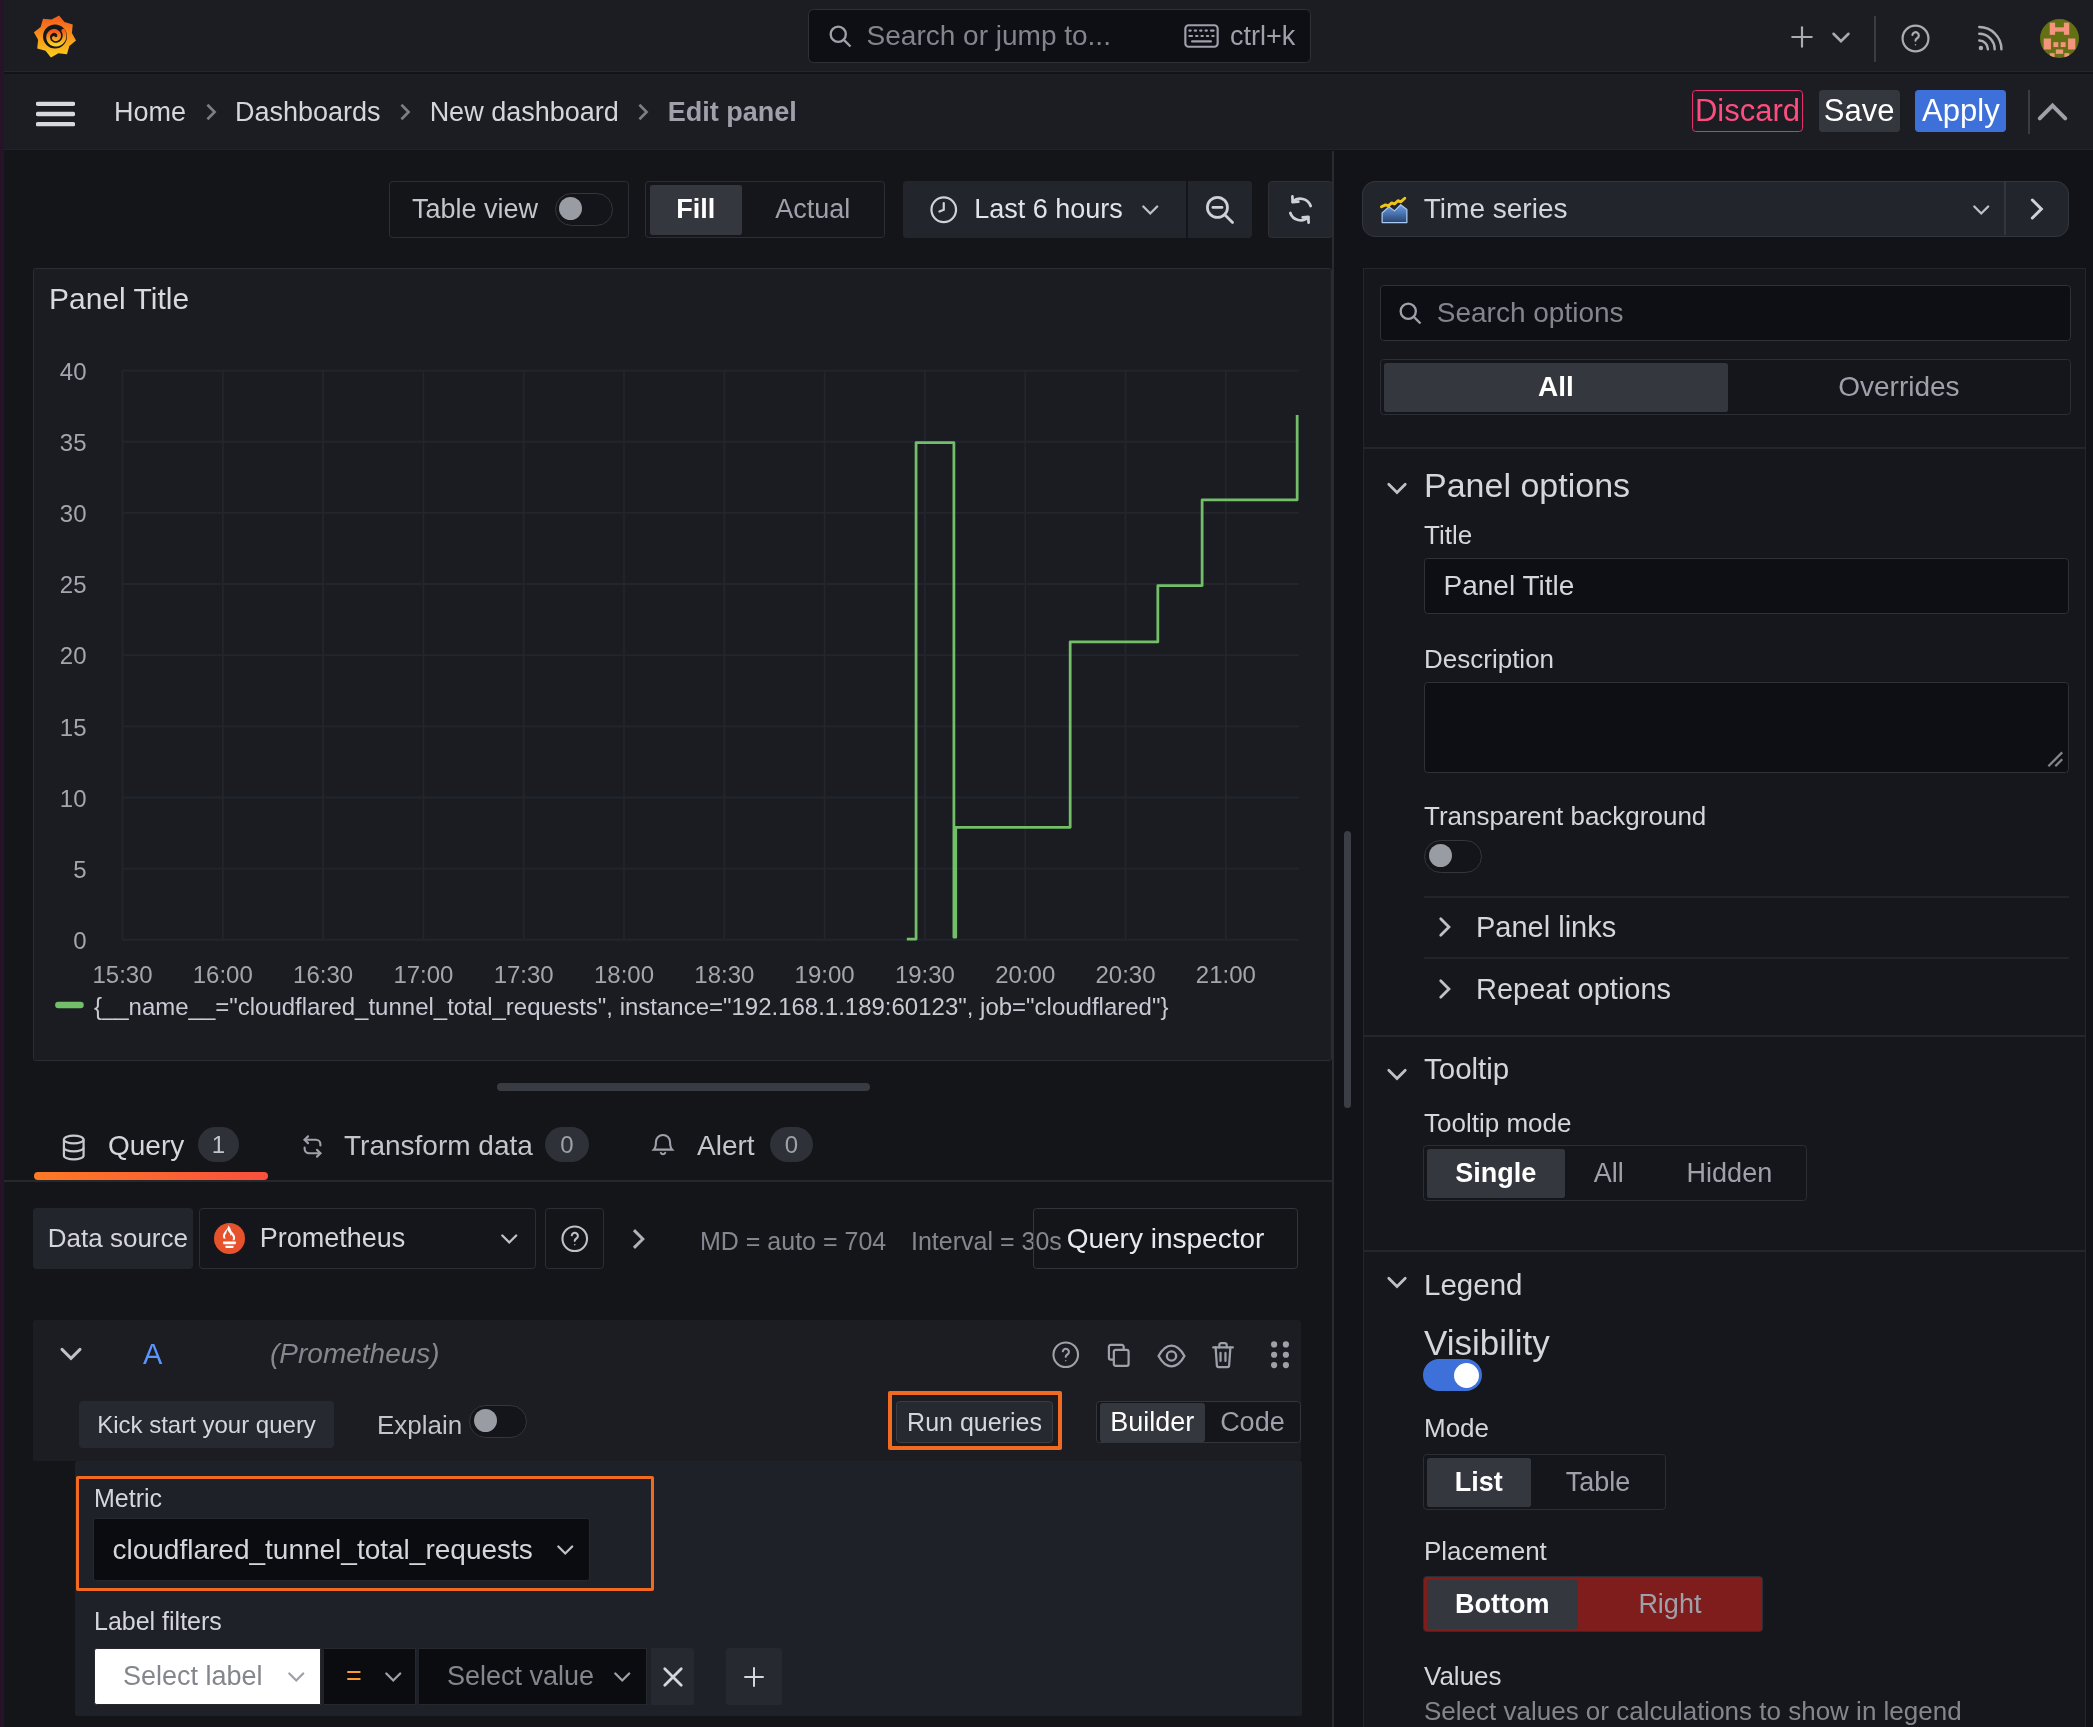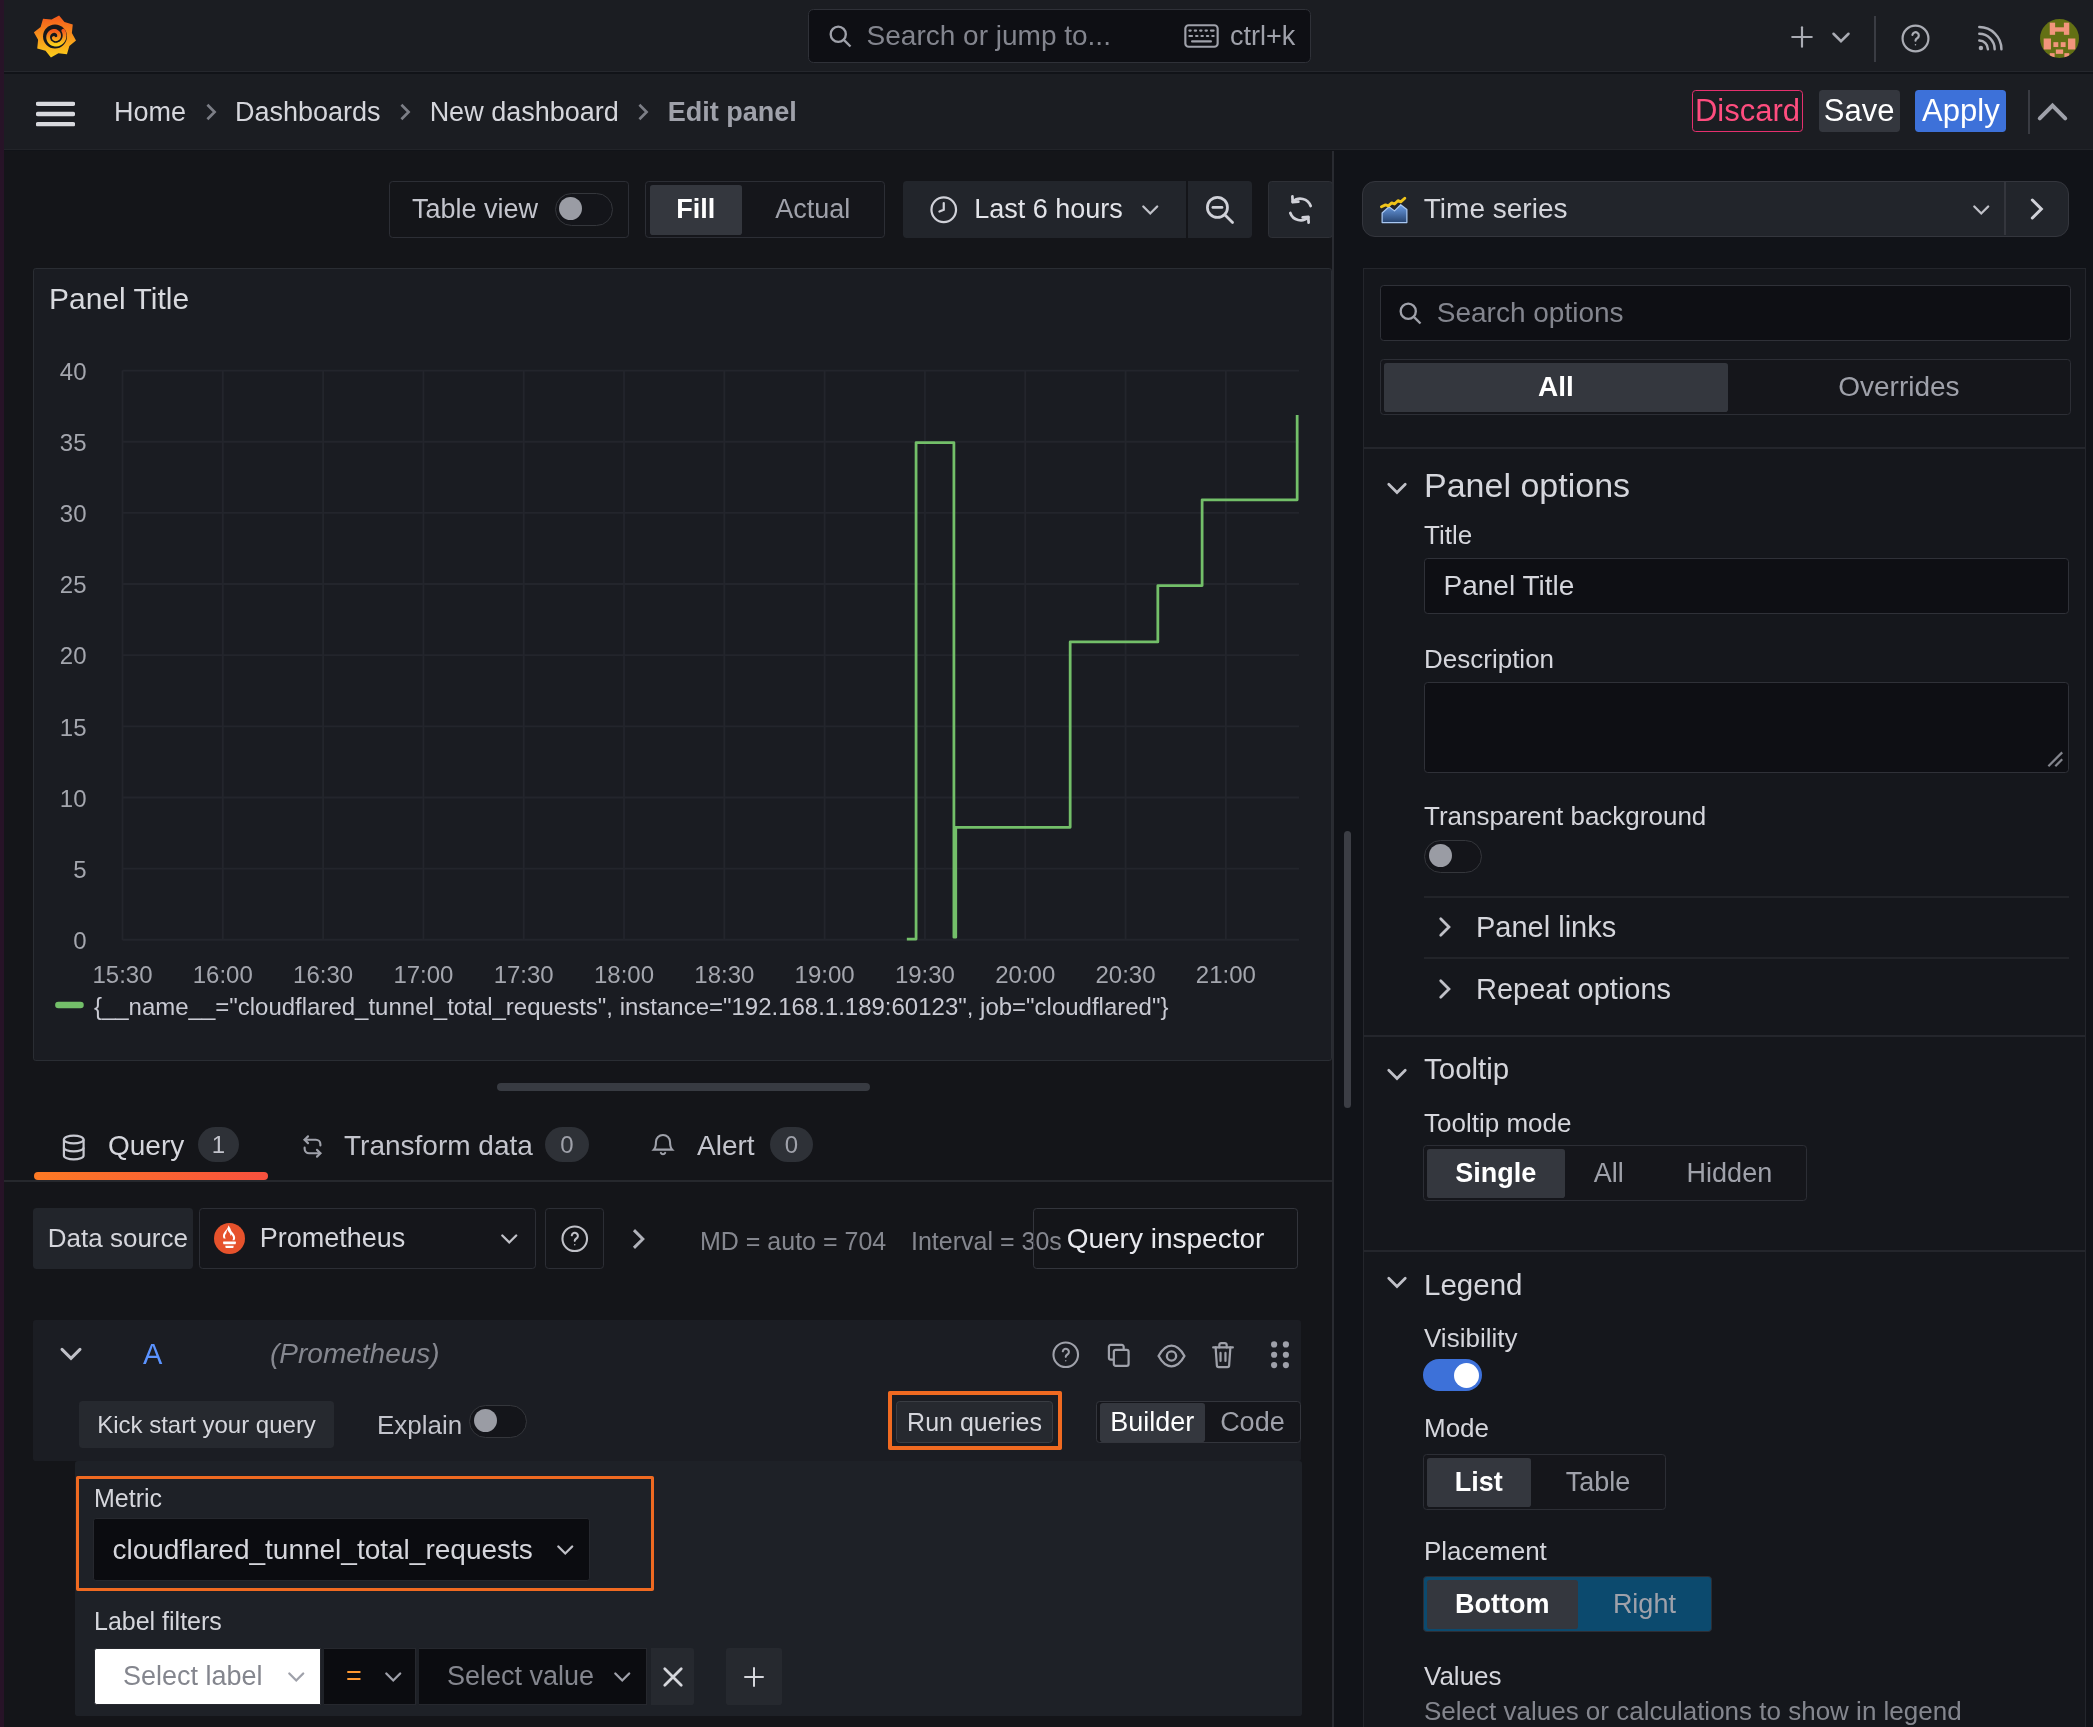--- a/index.html
+++ b/index.html
@@ -439,31 +439,31 @@
   <div class="flex" style="margin-left:2.8px;width:138px;height:49px;background:#34373e;border-radius:2.8px;justify-content:center;color:#fff;font-weight:bold;">Single</div>
   <div class="flex" style="width:88px;justify-content:center;color:#9fa1aa;">All</div>
   <div class="flex" style="flex:1;justify-content:center;color:#9fa1aa;">Hidden</div>
 </div>
 <div class="abs" style="left:1363px;top:1250px;width:723px;height:1.8px;background:#24262c;"></div>
 
 <svg class="abs" style="left:1386px;top:1275px" width="22" height="14.8" viewBox="0 0 16 10" fill="none" stroke="#c0c1c8" stroke-width="2" stroke-linecap="round">
     <path d="M2,2 L8,8 L14,2"></path>
   </svg>
 <div class="abs" style="left:1424px;top:1268px;font-size:29.5px;font-weight:500;color:#d5d6dc;">Legend</div>
-<div class="abs" style="left:1424px;top:1323px;font-size:26px;font-weight:500;color:#d5d6dc;">Visibility</div>
+<div class="abs" style="left:1424px;top:1323px;font-size:35px;font-weight:500;color:#d5d6dc;">Visibility</div>
 <span class="abs" style="left:1423px;top:1359px;width:59px;height:32px;background:#3d71d9;border-radius:16.6px;">
   <span style="position:absolute;right:2.8px;top:3.7px;width:25px;height:25px;border-radius:50%;background:#ffffff;"></span>
 </span>
 <div class="abs" style="left:1424px;top:1413px;font-size:26px;font-weight:500;color:#d5d6dc;">Mode</div>
 <div class="abs flex" style="left:1423px;top:1454px;width:243px;height:56px;border:1.8px solid #2c2e35;border-radius:3.7px;background:#15161b;font-size:27px;">
   <div class="flex" style="margin-left:2.8px;width:104px;height:49px;background:#34373e;border-radius:2.8px;justify-content:center;color:#fff;font-weight:bold;">List</div>
   <div class="flex" style="flex:1;justify-content:center;color:#9fa1aa;">Table</div>
 </div>
 <div class="abs" style="left:1424px;top:1536px;font-size:26px;font-weight:500;color:#d5d6dc;">Placement</div>
-<div class="abs flex" style="left:1423px;top:1576px;width:289px;height:56px;border:1.8px solid #2c2e35;border-radius:3.7px;background:#0c4a6e;font-size:27px;">
+<div class="abs flex" style="left:1423px;top:1576px;width:340px;height:56px;border:1.8px solid #2c2e35;border-radius:3.7px;background:#7f1d1d;font-size:27px;">
   <div class="flex" style="margin-left:2.8px;width:151px;height:49px;background:#34373e;border-radius:2.8px;justify-content:center;color:#fff;font-weight:bold;">Bottom</div>
   <div class="flex" style="flex:1;justify-content:center;color:#9fa1aa;">Right</div>
 </div>
 <div class="abs" style="left:1424px;top:1661px;font-size:26px;font-weight:500;color:#d5d6dc;">Values</div>
 <div class="abs" style="left:1424px;top:1696px;font-size:26px;color:#84868e;">Select values or calculations to show in legend</div>
 
 <div class="abs" style="left:0;top:0;width:3.7px;height:1728px;background:#271327;"></div>
 
 
 </body></html>

